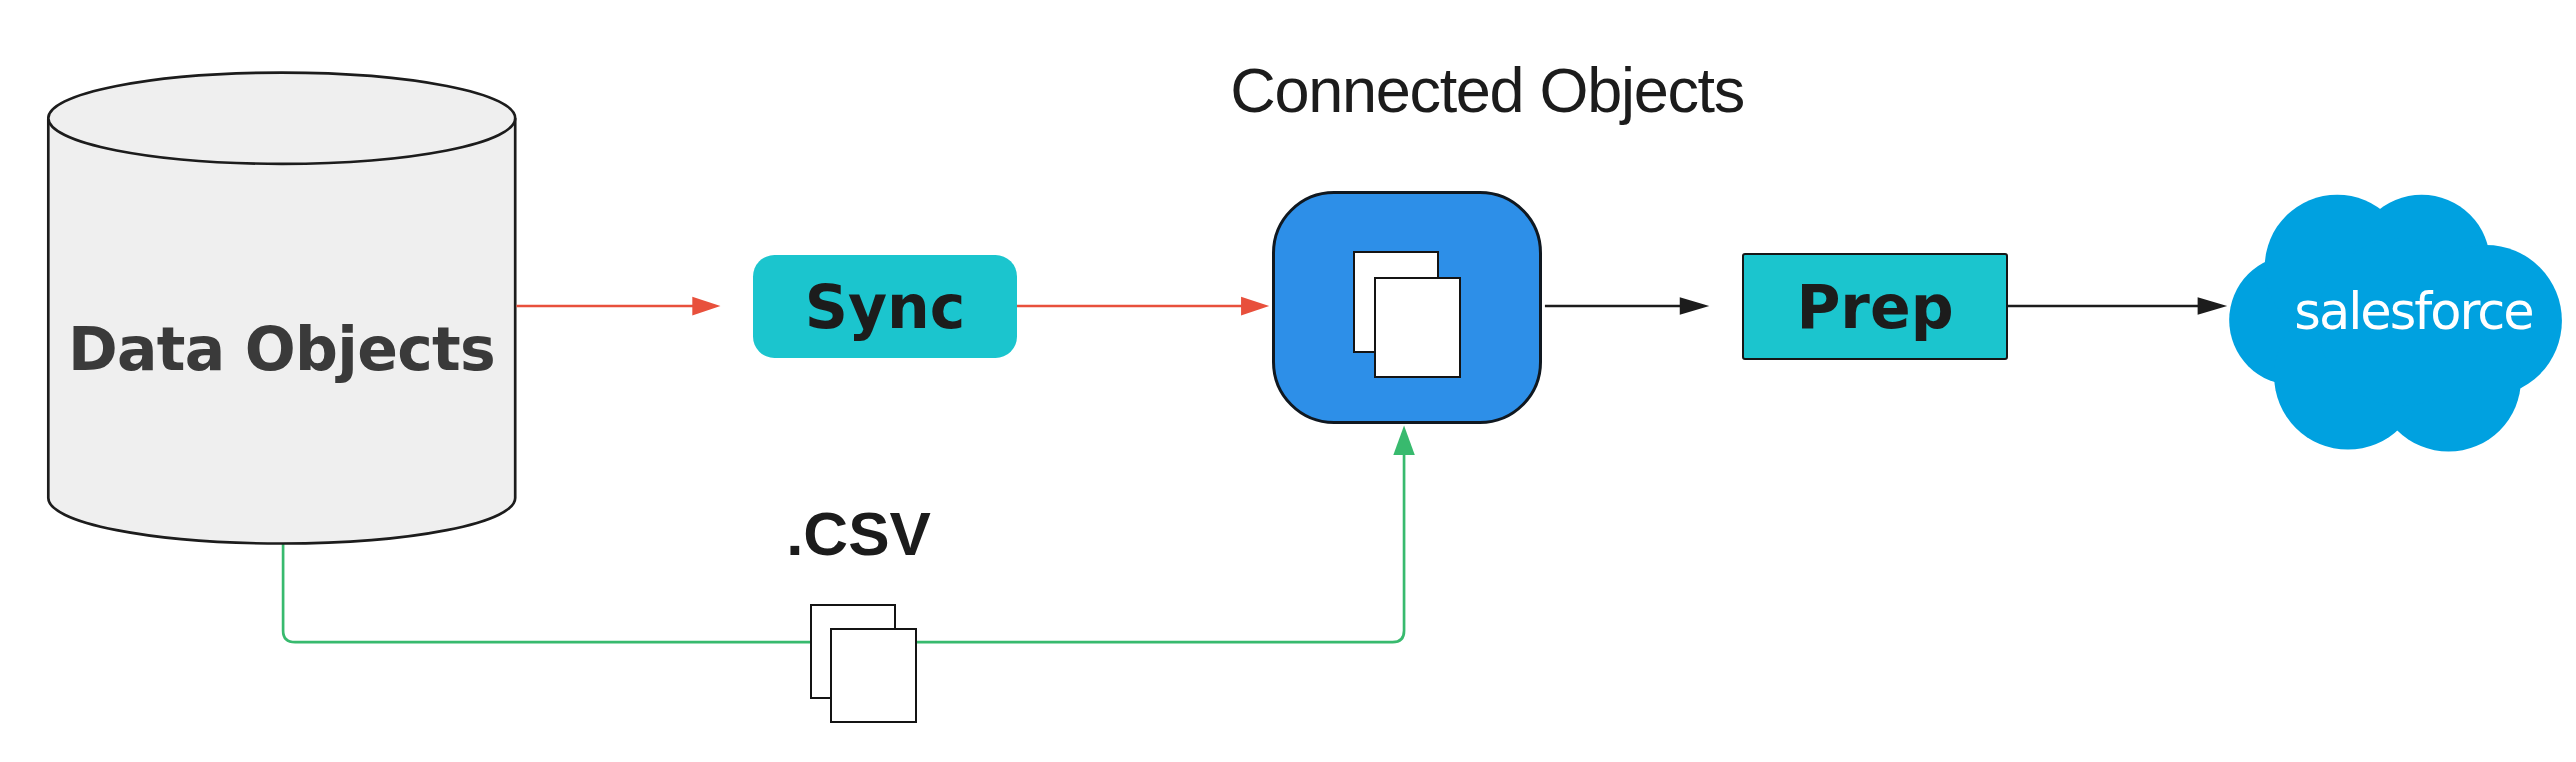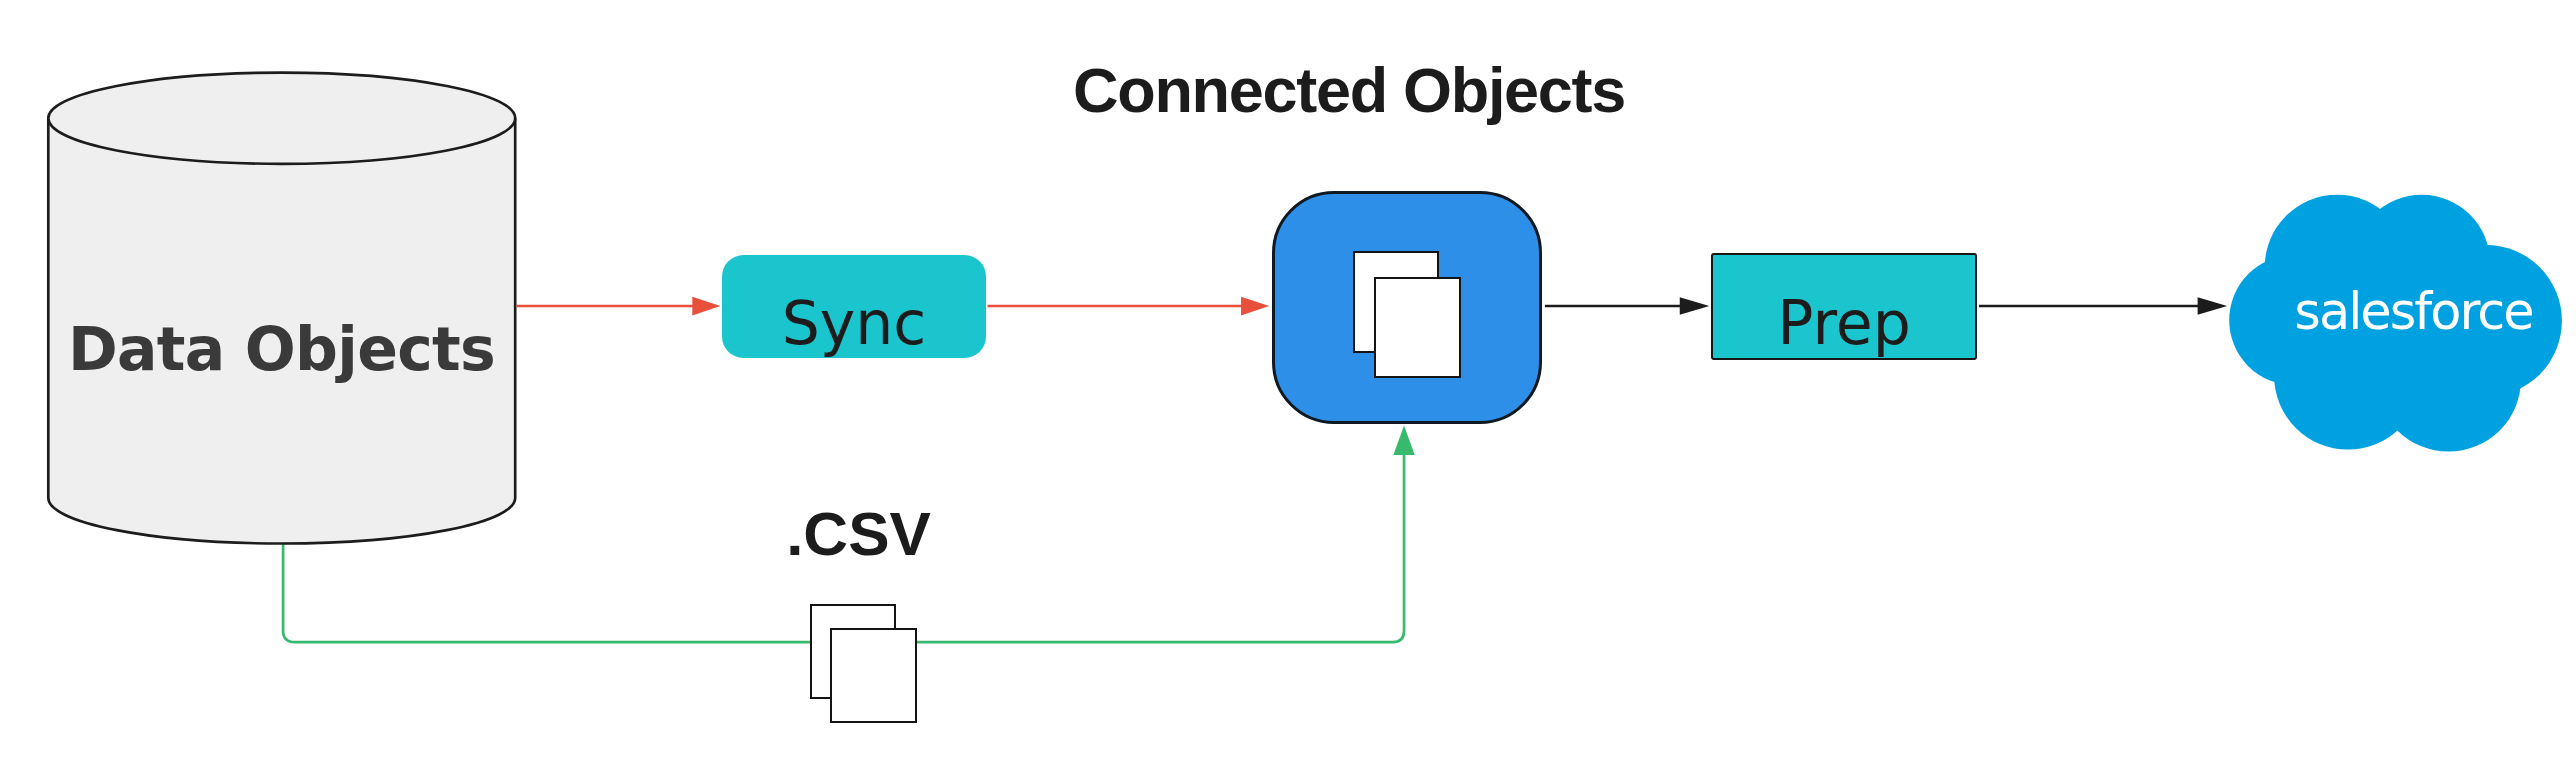--- a/index.html
+++ b/index.html
@@ -7,38 +7,39 @@
     position:relative;
     width:2576px;height:763px;
     background:#ffffff;
     overflow:hidden;
     font-family:"DejaVu Sans",sans-serif;
   }
   .layer{position:absolute;left:0;top:0;width:2576px;height:763px;}
 
   .diagram-title{
     position:absolute;left:1073px;top:54px;width:671px;
-    text-align:left;
+    text-align:right;
     font-family:"Liberation Sans",sans-serif;
-    font-weight:bold;font-size:63px;letter-spacing:-1.3px;
+    font-weight:normal;font-size:63px;letter-spacing:-1.3px;
     color:var(--c-ink,#1c1c1c);
   }
   .ds-label{
     position:absolute;left:48px;top:305px;width:467px;height:87px;
     display:flex;align-items:center;justify-content:center;
     font-weight:bold;font-size:60px;letter-spacing:-0.7px;
     color:var(--c-label,#3a3a3a);
   }
   .btn{
     position:absolute;
-    display:flex;align-items:flex-end;justify-content:center;
+    display:flex;align-items:center;justify-content:center;
     background:var(--c-teal,#1bc5ce);
-    font-weight:normal;font-size:60px;
+    font-weight:bold;font-size:60px;
     color:var(--c-ink,#1c1c1c);
     box-sizing:border-box;
+    margin-left:31px;
   }
   .btn.sync{left:722px;top:255px;width:264px;height:103px;border-radius:21.5px;}
   .btn.prep{left:1711px;top:253px;width:266px;height:107px;border-radius:3px;border:2.7px solid #161616;}
 
   .obj-icon{
     position:absolute;left:1272px;top:191px;width:270px;height:233px;
     background:var(--c-blue,#2d8fe8);
     border:3.4px solid #101820;border-radius:62px;
     box-sizing:border-box;
   }

